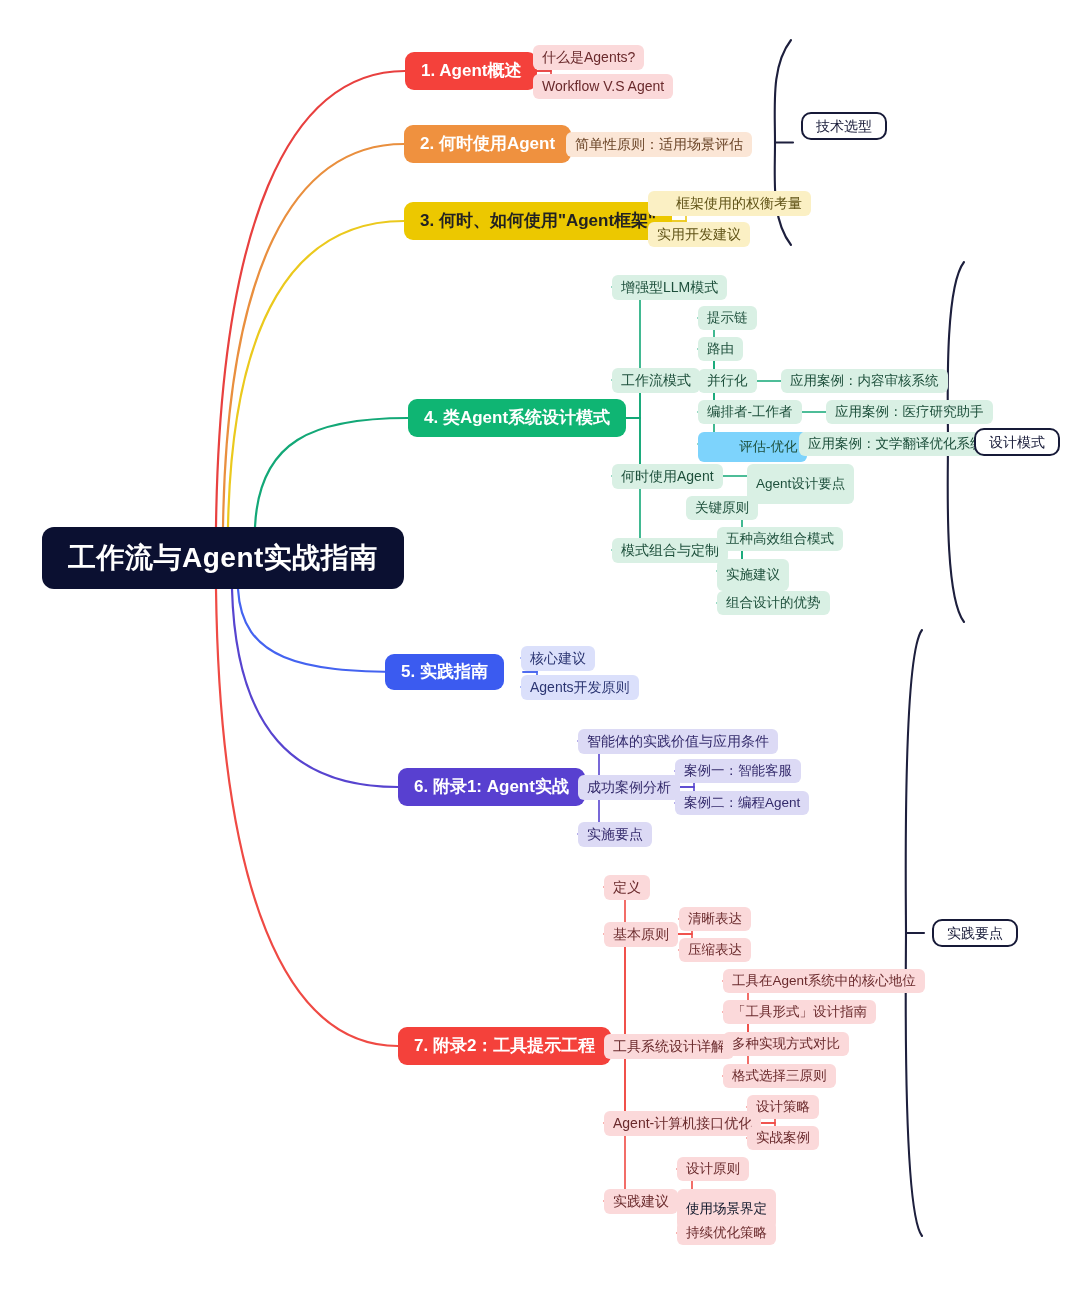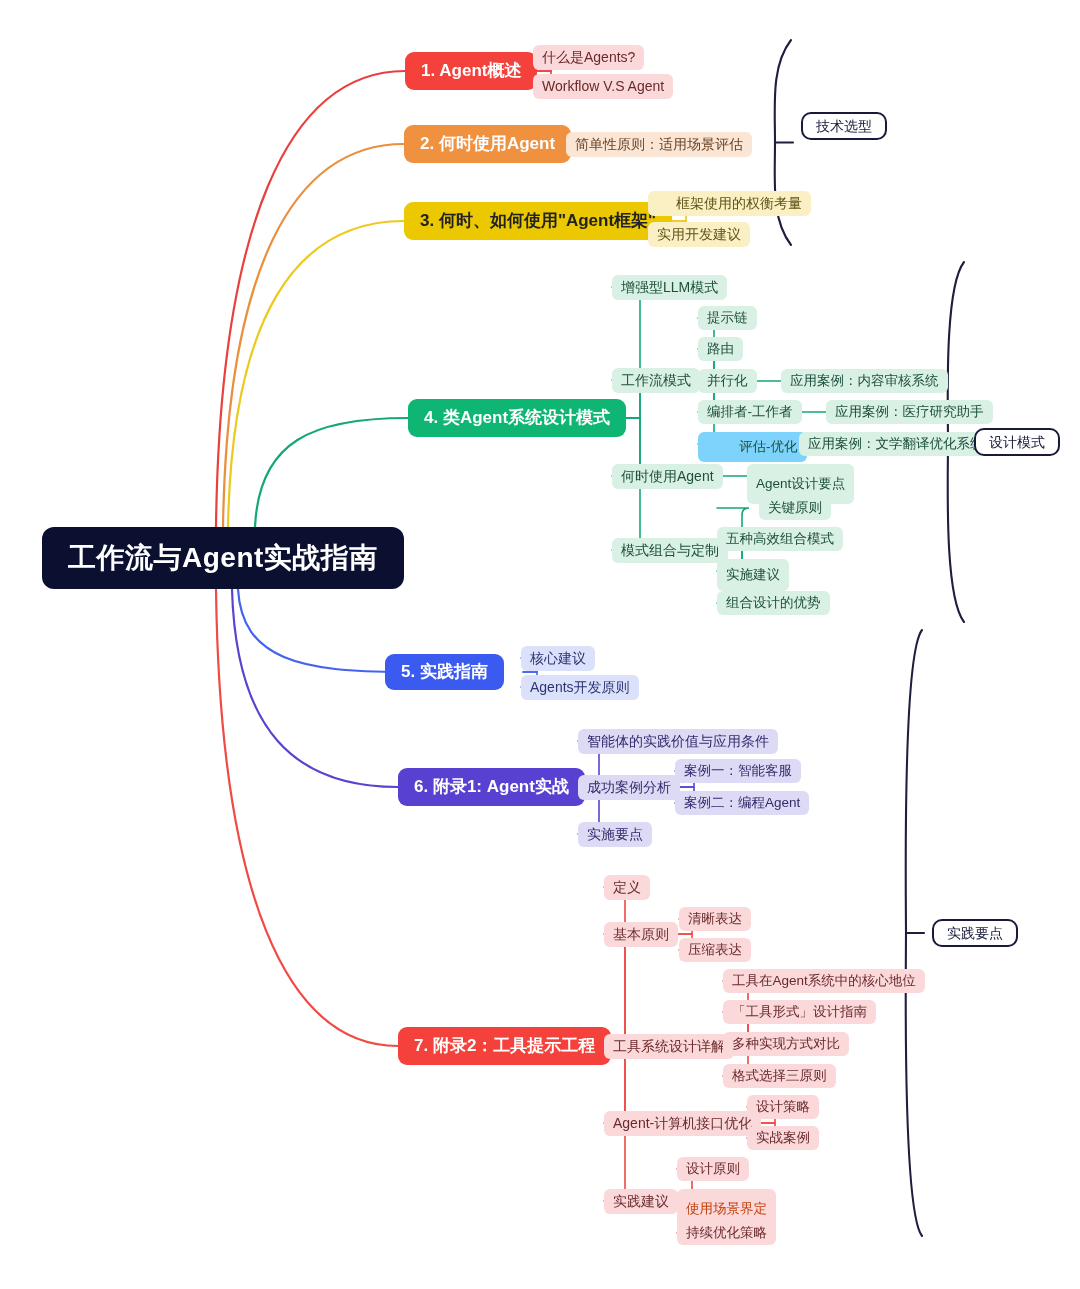--- a/index.html
+++ b/index.html
@@ -158,21 +158,21 @@
       <div class="node sub" style="background: rgb(217, 240, 228); color: rgb(29, 79, 59); height: 25px; line-height: 25px; left: 612px; top: 537.5px;">模式组合与定制</div>
       <div class="node sub lvl3" style="background: rgb(217, 240, 228); color: rgb(29, 79, 59); height: 24px; line-height: 24px; left: 698px; top: 306px;">提示链</div>
       <div class="node sub lvl3" style="background: rgb(217, 240, 228); color: rgb(29, 79, 59); height: 24px; line-height: 24px; left: 698px; top: 337px;">路由</div>
       <div class="node sub lvl3" style="background: rgb(217, 240, 228); color: rgb(29, 79, 59); height: 24px; line-height: 24px; left: 698px; top: 369px;">并行化</div>
       <div class="node sub lvl3" style="background: rgb(217, 240, 228); color: rgb(29, 79, 59); height: 24px; line-height: 24px; left: 698px; top: 400px;">编排者-工作者</div>
       <div class="node sub lvl3" style="background: #7dd3fc; color: rgb(29, 79, 59); height: 30px; line-height: 24px; left: 698px; top: 432px; padding-left: 41px;">评估-优化</div>
       <div class="node sub lvl3" style="background: rgb(217, 240, 228); color: rgb(29, 79, 59); height: 24px; line-height: 24px; left: 781px; top: 369px;">应用案例：内容审核系统</div>
       <div class="node sub lvl3" style="background: rgb(217, 240, 228); color: rgb(29, 79, 59); height: 24px; line-height: 24px; left: 826px; top: 400px;">应用案例：医疗研究助手</div>
       <div class="node sub lvl3" style="background: rgb(217, 240, 228); color: rgb(29, 79, 59); height: 24px; line-height: 24px; left: 799px; top: 432px;">应用案例：文学翻译优化系统</div>
       <div class="node sub lvl3" style="background: rgb(217, 240, 228); color: rgb(29, 79, 59); height: 40px; line-height: 24px; left: 747px; top: 464px;">Agent设计要点</div>
-      <div class="node sub lvl3" style="background: rgb(217, 240, 228); color: rgb(29, 79, 59); height: 24px; line-height: 24px; left: 759px; top: 496px;">关键原则</div>
+      <div class="node sub lvl3" style="background: rgb(217, 240, 228); color: rgb(29, 79, 59); height: 24px; line-height: 24px; left: 686px; top: 496px;">关键原则</div>
       <div class="node sub lvl3" style="background: rgb(217, 240, 228); color: rgb(29, 79, 59); height: 24px; line-height: 24px; left: 717px; top: 527px;">五种高效组合模式</div>
       <div class="node sub lvl3" style="background: rgb(217, 240, 228); color: rgb(29, 79, 59); height: 32px; line-height: 24px; left: 717px; top: 559px;">实施建议</div>
       <div class="node sub lvl3" style="background: rgb(217, 240, 228); color: rgb(29, 79, 59); height: 24px; line-height: 24px; left: 717px; top: 591px;">组合设计的优势</div>
       <div class="node main" style="background: rgb(59, 91, 240); height: 36px; line-height: 36px; left: 385px; top: 654px;">5. 实践指南</div>
       <div class="node sub" style="background: rgb(219, 224, 251); color: rgb(43, 53, 114); height: 25px; line-height: 25px; left: 521px; top: 645.5px;">核心建议</div>
       <div class="node sub" style="background: rgb(219, 224, 251); color: rgb(43, 53, 114); height: 25px; line-height: 25px; left: 521px; top: 674.5px;">Agents开发原则</div>
       <div class="node main" style="background: rgb(88, 64, 208); height: 38px; line-height: 38px; left: 398px; top: 768px;">6. 附录1: Agent实战</div>
       <div class="node sub" style="background: rgb(220, 218, 245); color: rgb(51, 42, 107); height: 25px; line-height: 25px; left: 578px; top: 728.5px;">智能体的实践价值与应用条件</div>
       <div class="node sub" style="background: rgb(220, 218, 245); color: rgb(51, 42, 107); height: 25px; line-height: 25px; left: 578px; top: 774.5px;">成功案例分析</div>
       <div class="node sub" style="background: rgb(220, 218, 245); color: rgb(51, 42, 107); height: 25px; line-height: 25px; left: 578px; top: 821.5px;">实施要点</div>
@@ -186,19 +186,19 @@
       <div class="node sub" style="background: rgb(251, 217, 218); color: rgb(106, 42, 44); height: 25px; line-height: 25px; left: 604px; top: 1188.5px;">实践建议</div>
       <div class="node sub lvl3" style="background: rgb(251, 217, 218); color: rgb(106, 42, 44); height: 24px; line-height: 24px; left: 679px; top: 907px;">清晰表达</div>
       <div class="node sub lvl3" style="background: rgb(251, 217, 218); color: rgb(106, 42, 44); height: 24px; line-height: 24px; left: 679px; top: 938px;">压缩表达</div>
       <div class="node sub lvl3" style="background: rgb(251, 217, 218); color: rgb(106, 42, 44); height: 24px; line-height: 24px; left: 723px; top: 969px;">工具在Agent系统中的核心地位</div>
       <div class="node sub lvl3" style="background: rgb(251, 217, 218); color: rgb(106, 42, 44); height: 24px; line-height: 24px; left: 723px; top: 1000px;">「工具形式」设计指南</div>
       <div class="node sub lvl3" style="background: rgb(251, 217, 218); color: rgb(106, 42, 44); height: 24px; line-height: 24px; left: 723px; top: 1032px;">多种实现方式对比</div>
       <div class="node sub lvl3" style="background: rgb(251, 217, 218); color: rgb(106, 42, 44); height: 24px; line-height: 24px; left: 723px; top: 1064px;">格式选择三原则</div>
       <div class="node sub lvl3" style="background: rgb(251, 217, 218); color: rgb(106, 42, 44); height: 24px; line-height: 24px; left: 747px; top: 1095px;">设计策略</div>
       <div class="node sub lvl3" style="background: rgb(251, 217, 218); color: rgb(106, 42, 44); height: 24px; line-height: 24px; left: 747px; top: 1126px;">实战案例</div>
       <div class="node sub lvl3" style="background: rgb(251, 217, 218); color: rgb(106, 42, 44); height: 24px; line-height: 24px; left: 677px; top: 1157px;">设计原则</div>
-      <div class="node sub lvl3" style="background: rgb(251, 217, 218); color: #c2410c; height: 40px; line-height: 24px; left: 677px; top: 1189px; text-align: right;">使用场景界定</div>
+      <div class="node sub lvl3" style="background: rgb(251, 217, 218); color: #0f172a; height: 40px; line-height: 24px; left: 677px; top: 1189px; text-align: right;">使用场景界定</div>
       <div class="node sub lvl3" style="background: rgb(251, 217, 218); color: rgb(106, 42, 44); height: 24px; line-height: 24px; left: 677px; top: 1221px;">持续优化策略</div>
       <div class="node summary" style="height: 28px; line-height: 28px; left: 801px; top: 112px;">技术选型</div>
       <div class="node summary" style="height: 28px; line-height: 28px; left: 974px; top: 428px;">设计模式</div>
       <div class="node summary" style="height: 28px; line-height: 28px; left: 932px; top: 919px;">实践要点</div>
     </div>
 </div>
 
 </body></html>

